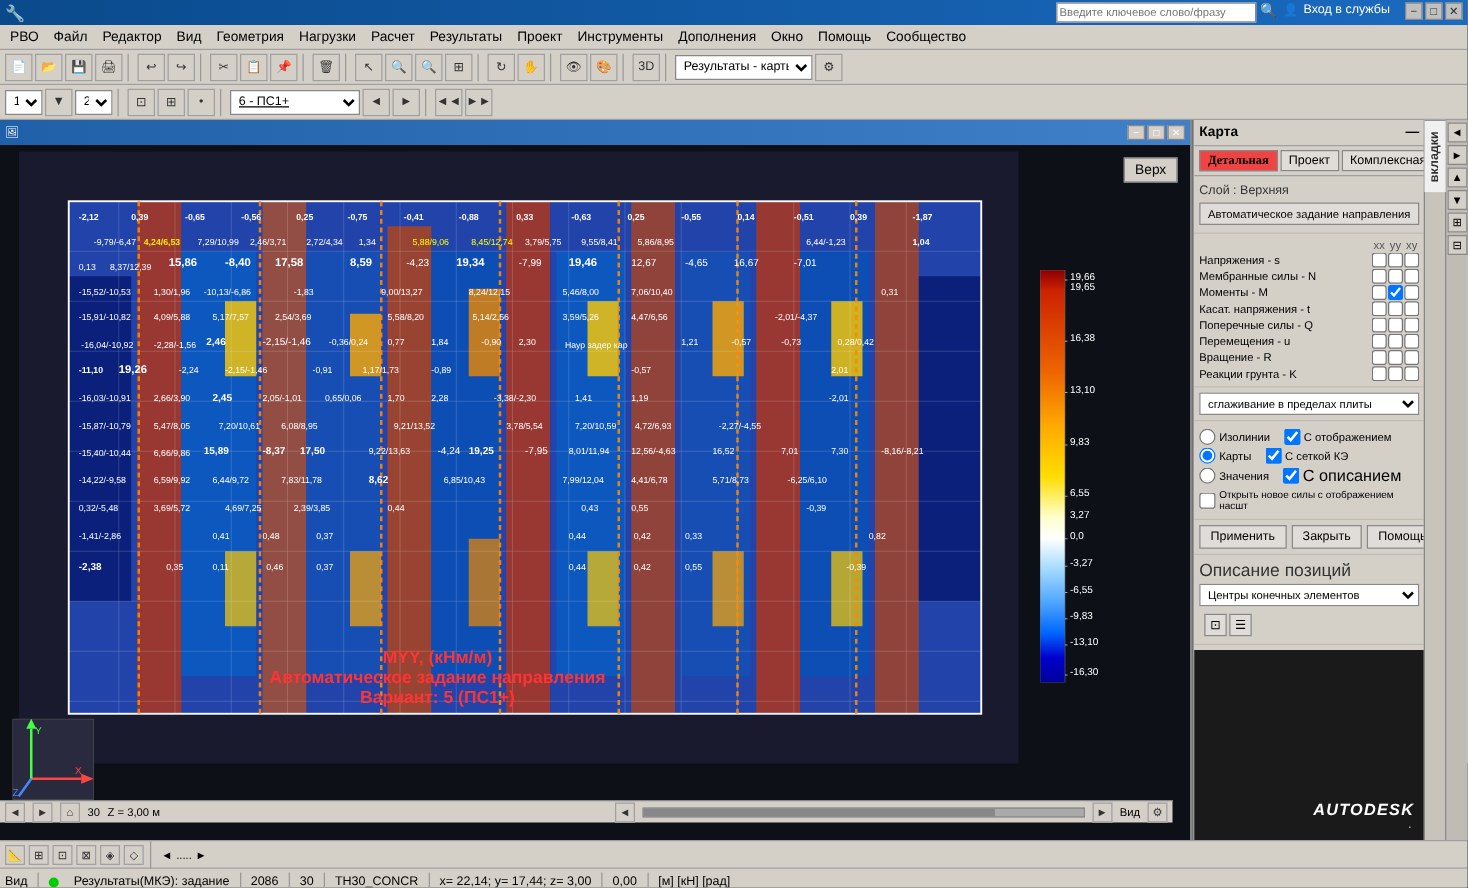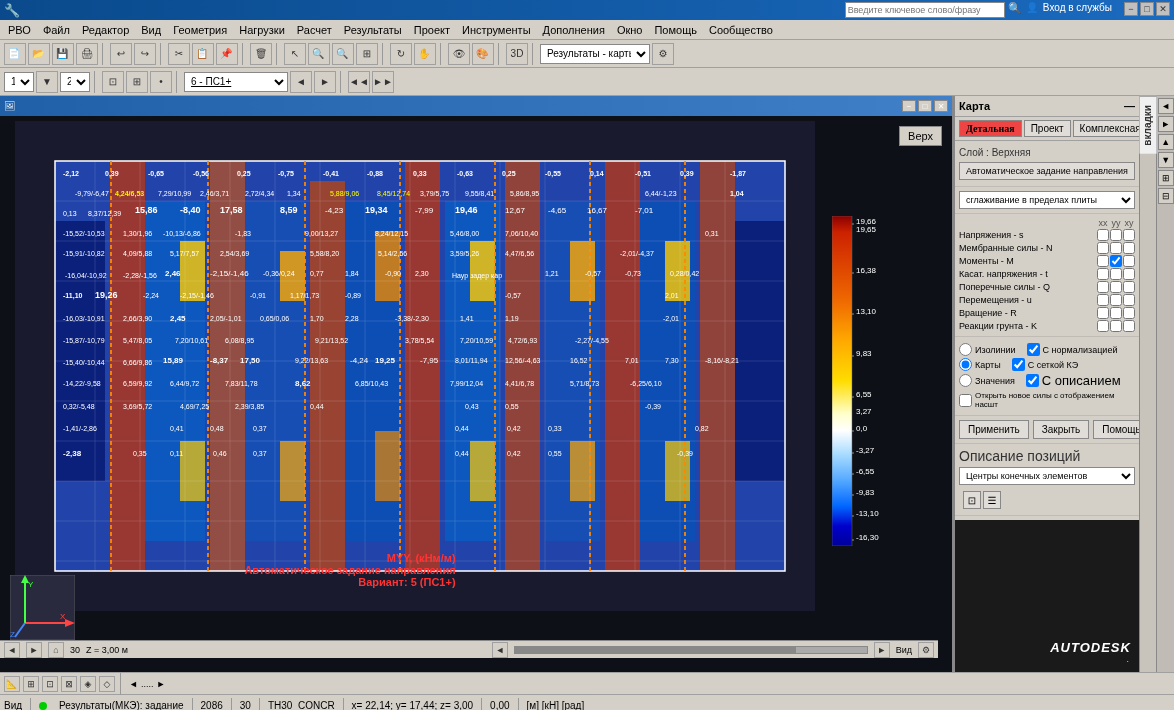--- a/index.html
+++ b/index.html
@@ -748,21 +748,21 @@
       <line x1="20" y1="140" x2="22" y2="140" stroke="white" stroke-width="0.5"></line>
       <line x1="20" y1="181" x2="22" y2="181" stroke="white" stroke-width="0.5"></line>
       <line x1="20" y1="215" x2="22" y2="215" stroke="white" stroke-width="0.5"></line>
       <line x1="20" y1="237" x2="22" y2="237" stroke="white" stroke-width="0.5"></line>
       <line x1="20" y1="258" x2="22" y2="258" stroke="white" stroke-width="0.5"></line>
       <line x1="20" y1="279" x2="22" y2="279" stroke="white" stroke-width="0.5"></line>
       <line x1="20" y1="300" x2="22" y2="300" stroke="white" stroke-width="0.5"></line>
       <line x1="20" y1="324" x2="22" y2="324" stroke="white" stroke-width="0.5"></line>
     </svg>
 
-    <div id="result-label" style="position:absolute; bottom:84px; left:350px; text-align:right; color:#ff3333; font-size:11px; font-weight:bold; background:transparent;">
+    <div id="result-label" style="position:absolute; bottom:107px; left:350px; text-align:center; color:#ff3333; font-size:14px; font-weight:bold; background:transparent;">
       <div>МYY, (кНм/м)</div>
       <div>Автоматическое задание направления</div>
       <div>Вариант: 5 (ПС1+)</div>
     </div>
 
     <svg style="position:absolute; bottom:32px; left:10px; width:65px; height:65px;" viewBox="0 0 65 65">
       <rect width="65" height="65" fill="#2a2a3e" stroke="#555" stroke-width="1"></rect>
 
       <line x1="15" y1="48" x2="55" y2="48" stroke="#ff4444" stroke-width="2"></line>
       <polygon points="55,44 65,48 55,52" fill="#ff4444"></polygon>
@@ -811,26 +811,20 @@
       </div>
 
       <div class="panel-section">
         <div class="panel-row">
           <span class="panel-label">Слой : Верхняя</span>
         </div>
         <button class="direction-btn">Автоматическое задание направления</button>
       </div>
 
       <div class="panel-section">
-        <select class="panel-select">
-          <option>сглаживание в пределах плиты</option>
-        </select>
-      </div>
-
-      <div class="panel-section">
         <div class="cb-grid">
           <div class="cb-header"></div>
           <div class="cb-header">xx</div>
           <div class="cb-header">yy</div>
           <div class="cb-header">xy</div>
 
           <div class="cb-label">Напряжения - s</div>
           <input type="checkbox" class="small-cb" style="">
           <input type="checkbox" class="small-cb" style="">
           <input type="checkbox" class="small-cb" style="">
@@ -865,26 +859,32 @@
           <input type="checkbox" class="small-cb" style="">
           <input type="checkbox" class="small-cb" style="">
 
           <div class="cb-label">Реакции грунта - K</div>
           <input type="checkbox" class="small-cb" style="">
           <input type="checkbox" class="small-cb" style="">
           <input type="checkbox" class="small-cb" style="">
         </div>
       </div>
 
+      <div class="panel-section">
+        <select class="panel-select">
+          <option>сглаживание в пределах плиты</option>
+        </select>
+      </div>
+
       <div class="options-section">
         <div class="radio-row">
           <input type="radio" name="display-type" style="">
           <span>Изолинии</span>
           <input type="checkbox" checked="" style="margin-left: 8px;">
-          <span style="font-size:9px;">С нормализацией</span>
+          <span style="font-size:9px;">С отображением</span>
         </div>
         <div class="radio-row">
           <input type="radio" name="display-type" checked="" style="">
           <span>Карты</span>
           <input type="checkbox" checked="" style="margin-left: 8px;">
           <span style="font-size:9px;">С сеткой КЭ</span>
         </div>
         <div class="radio-row">
           <input type="radio" name="display-type" style="">
           <span>Значения</span>

